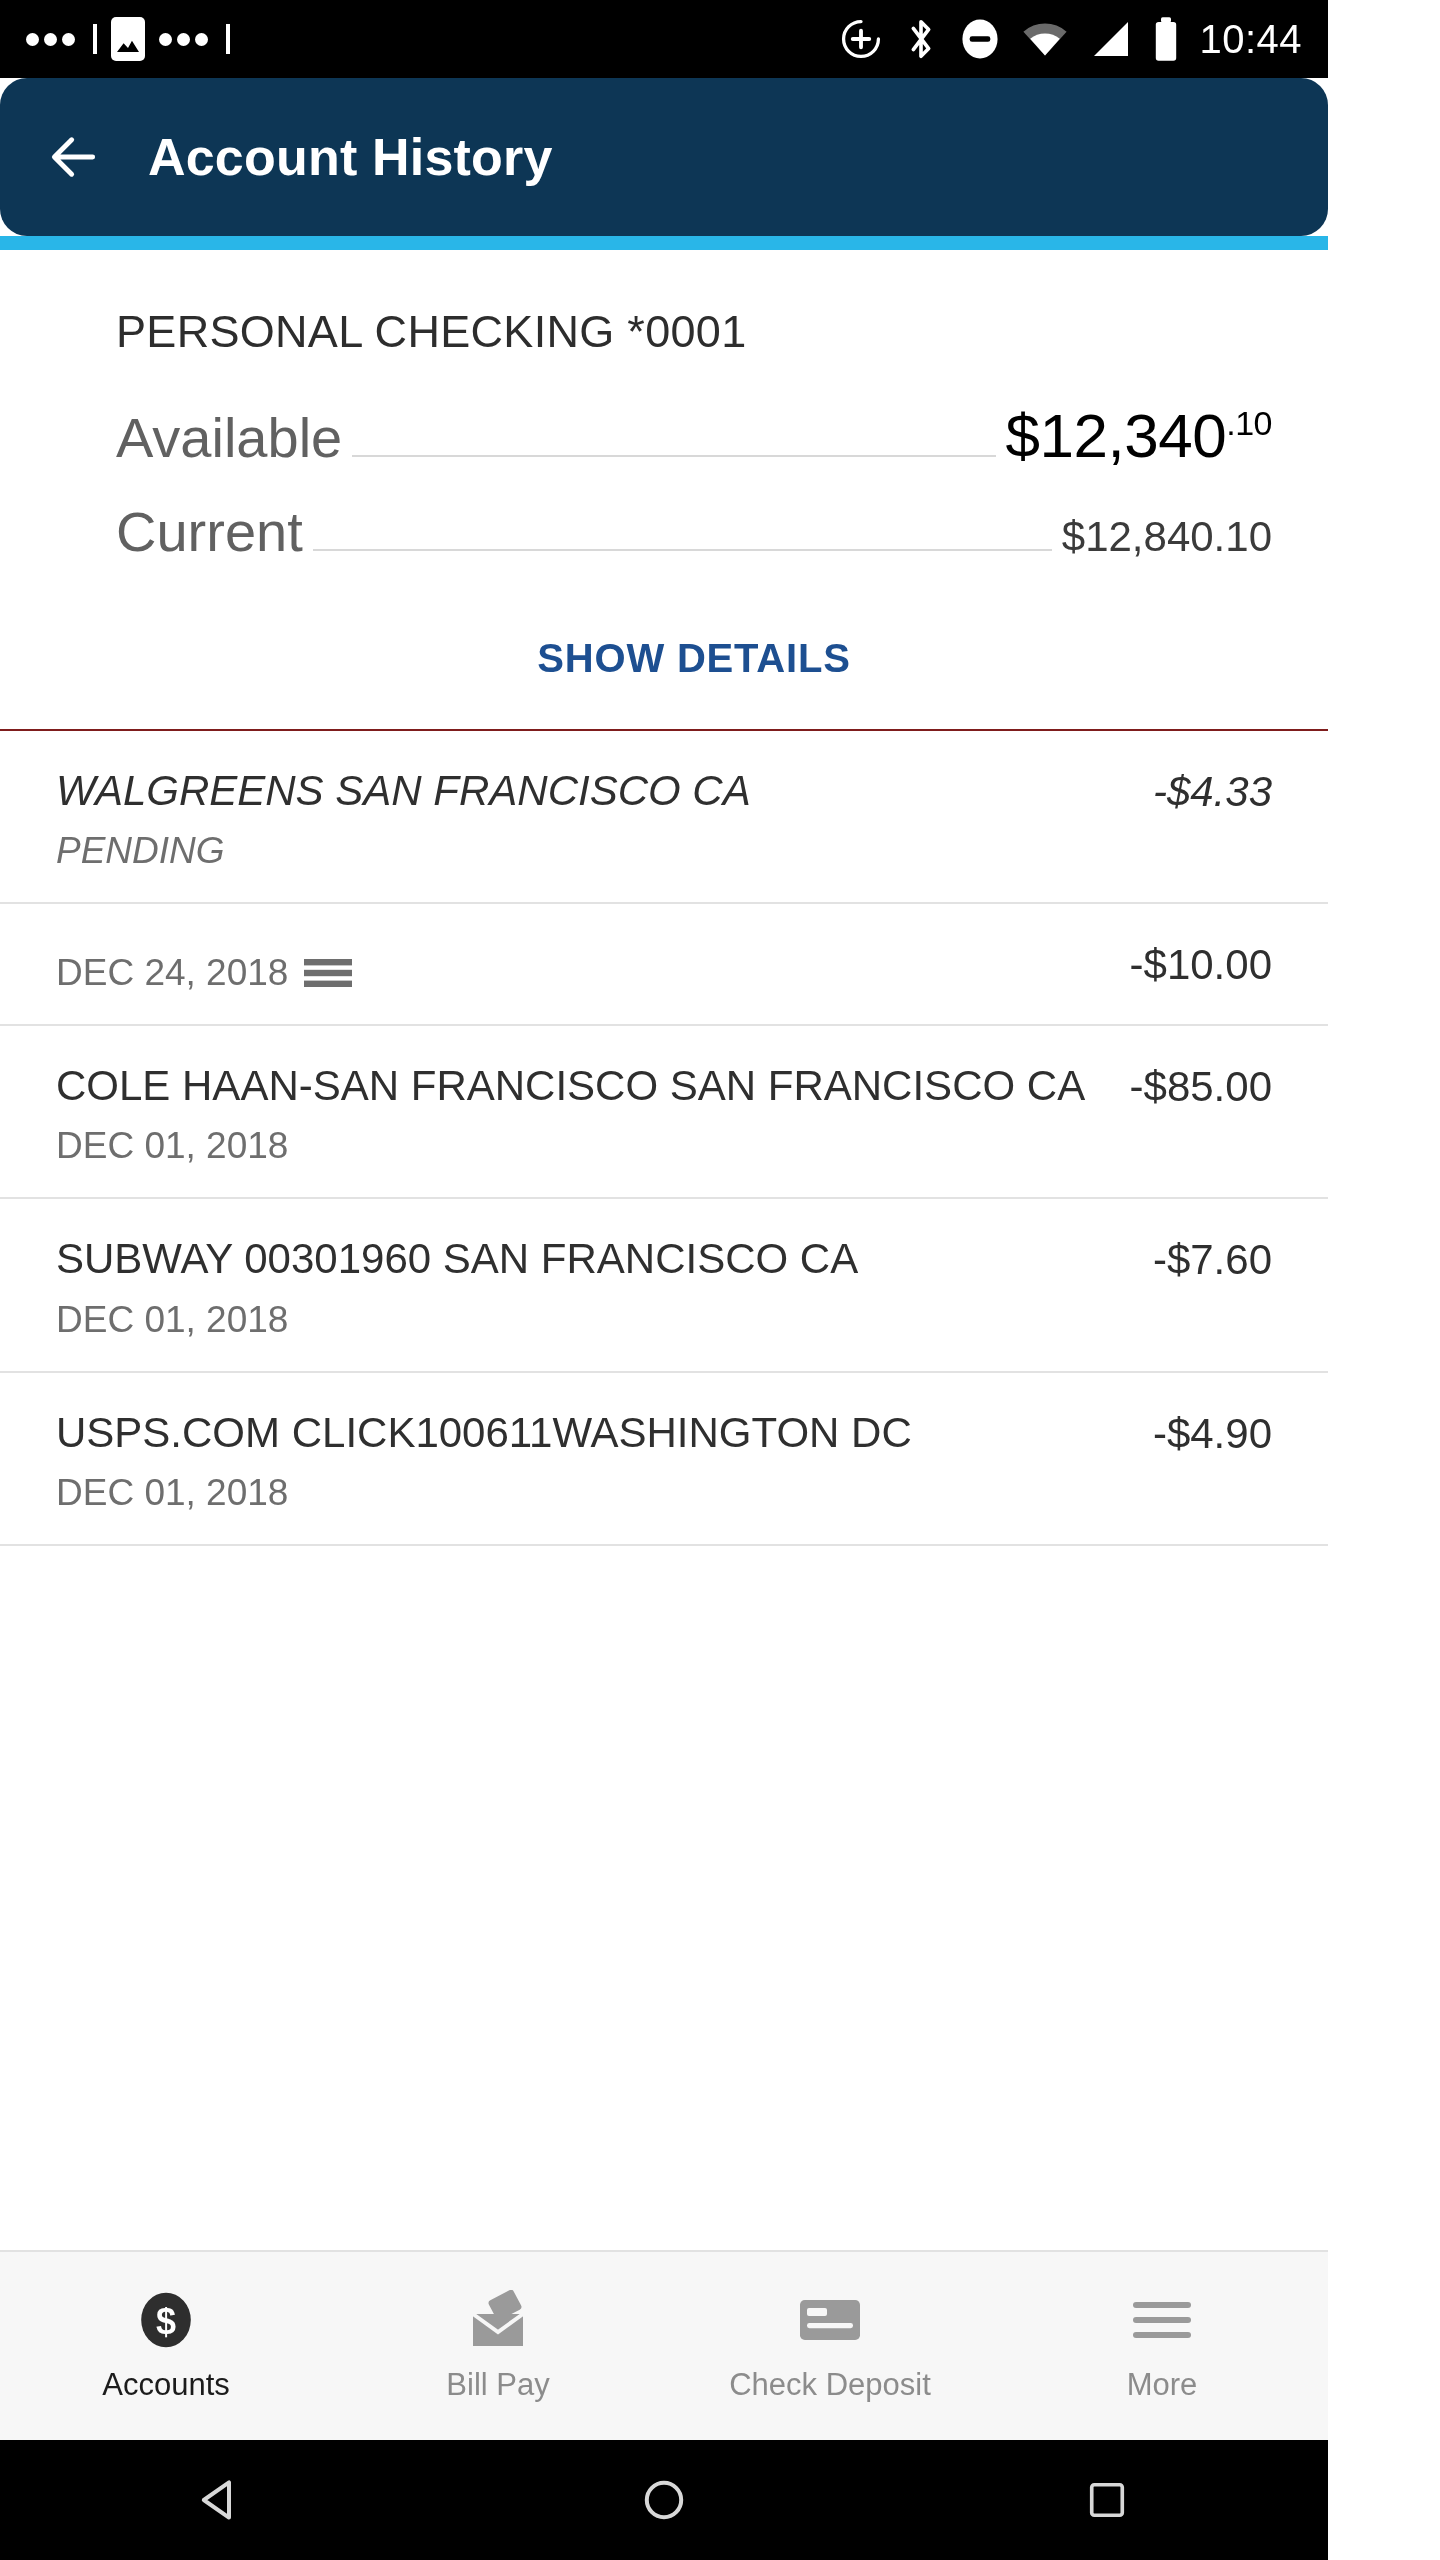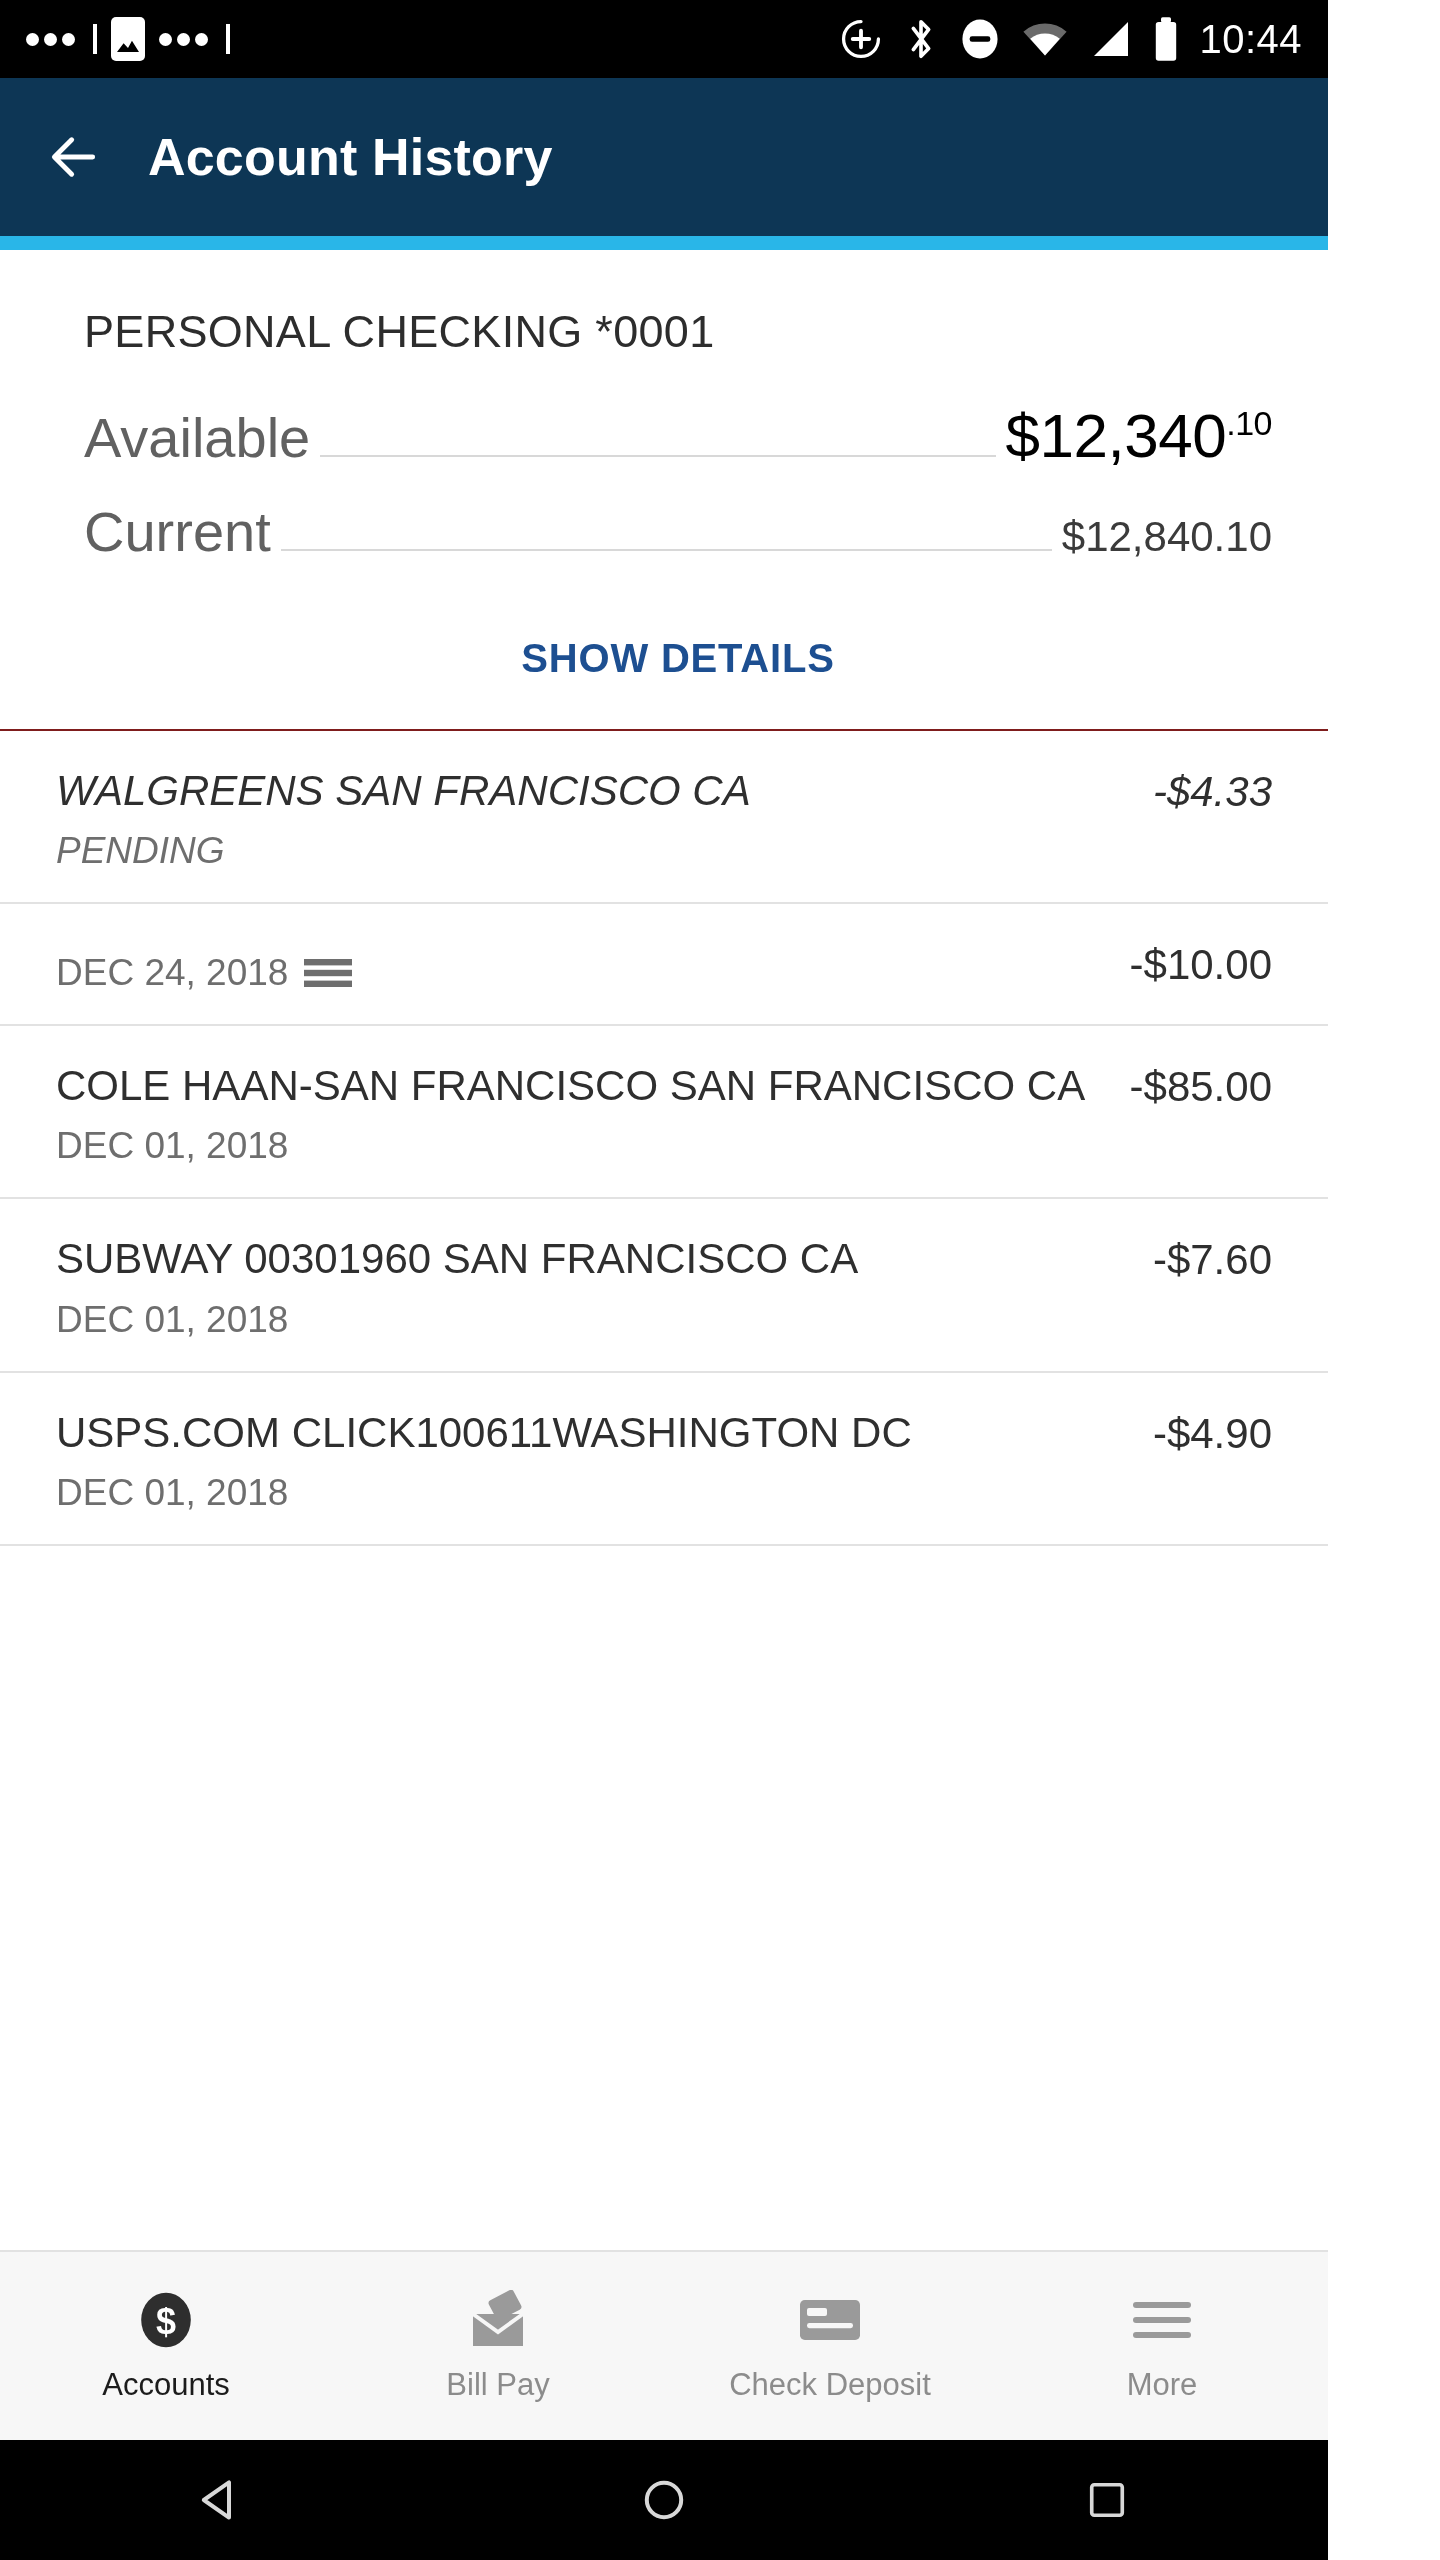--- a/index.html
+++ b/index.html
@@ -28,30 +28,30 @@
     content:""; position:absolute; left:6px; right:6px; bottom:9px; height:14px;
     background:#000;
     clip-path:polygon(0% 100%, 30% 38%, 50% 72%, 68% 20%, 100% 100%);
   }
   .sb-time { font-size:40px; font-weight:400; letter-spacing:0.5px; }
   .icn { display:block; }
 
   
   .appbar {
     background:#0d3655; flex:none; height:158px;
-    display:flex; align-items:center; padding-left:46px; gap:46px;
+    display:flex; align-items:center; padding-left:46px; gap:46px;border-radius:27px;
   }
   .back-arrow { width:56px; height:56px; flex:none; cursor:pointer; }
   .appbar-title {
     color:#ffffff; font-size:52px; font-weight:700; letter-spacing:0.2px;
   }
   .accent-bar { height:14px; background:#29b6e8; flex:none; }
 
   
-  .summary { padding:56px 56px 0 84px; flex:none; background:#fff; }
+  .summary { padding:56px 56px 0 84px; flex:none; background:#fff;margin-left:32px; }
   .acct-name {
     font-size:45px; color:#2d2d2d; letter-spacing:0.3px; font-weight:400;
     margin-bottom:42px;
   }
   .bal-row { display:flex; align-items:baseline; margin-bottom:10px; }
   .bal-label { font-size:56px; color:#616161; font-weight:400; white-space:nowrap; }
   .leader { flex:1; border-bottom:2px solid #d8d8d8; margin:0 10px 12px 10px; }
   .bal-avail {
     font-size:62px; color:#000000; font-weight:500; white-space:nowrap;
     letter-spacing:-0.5px;

